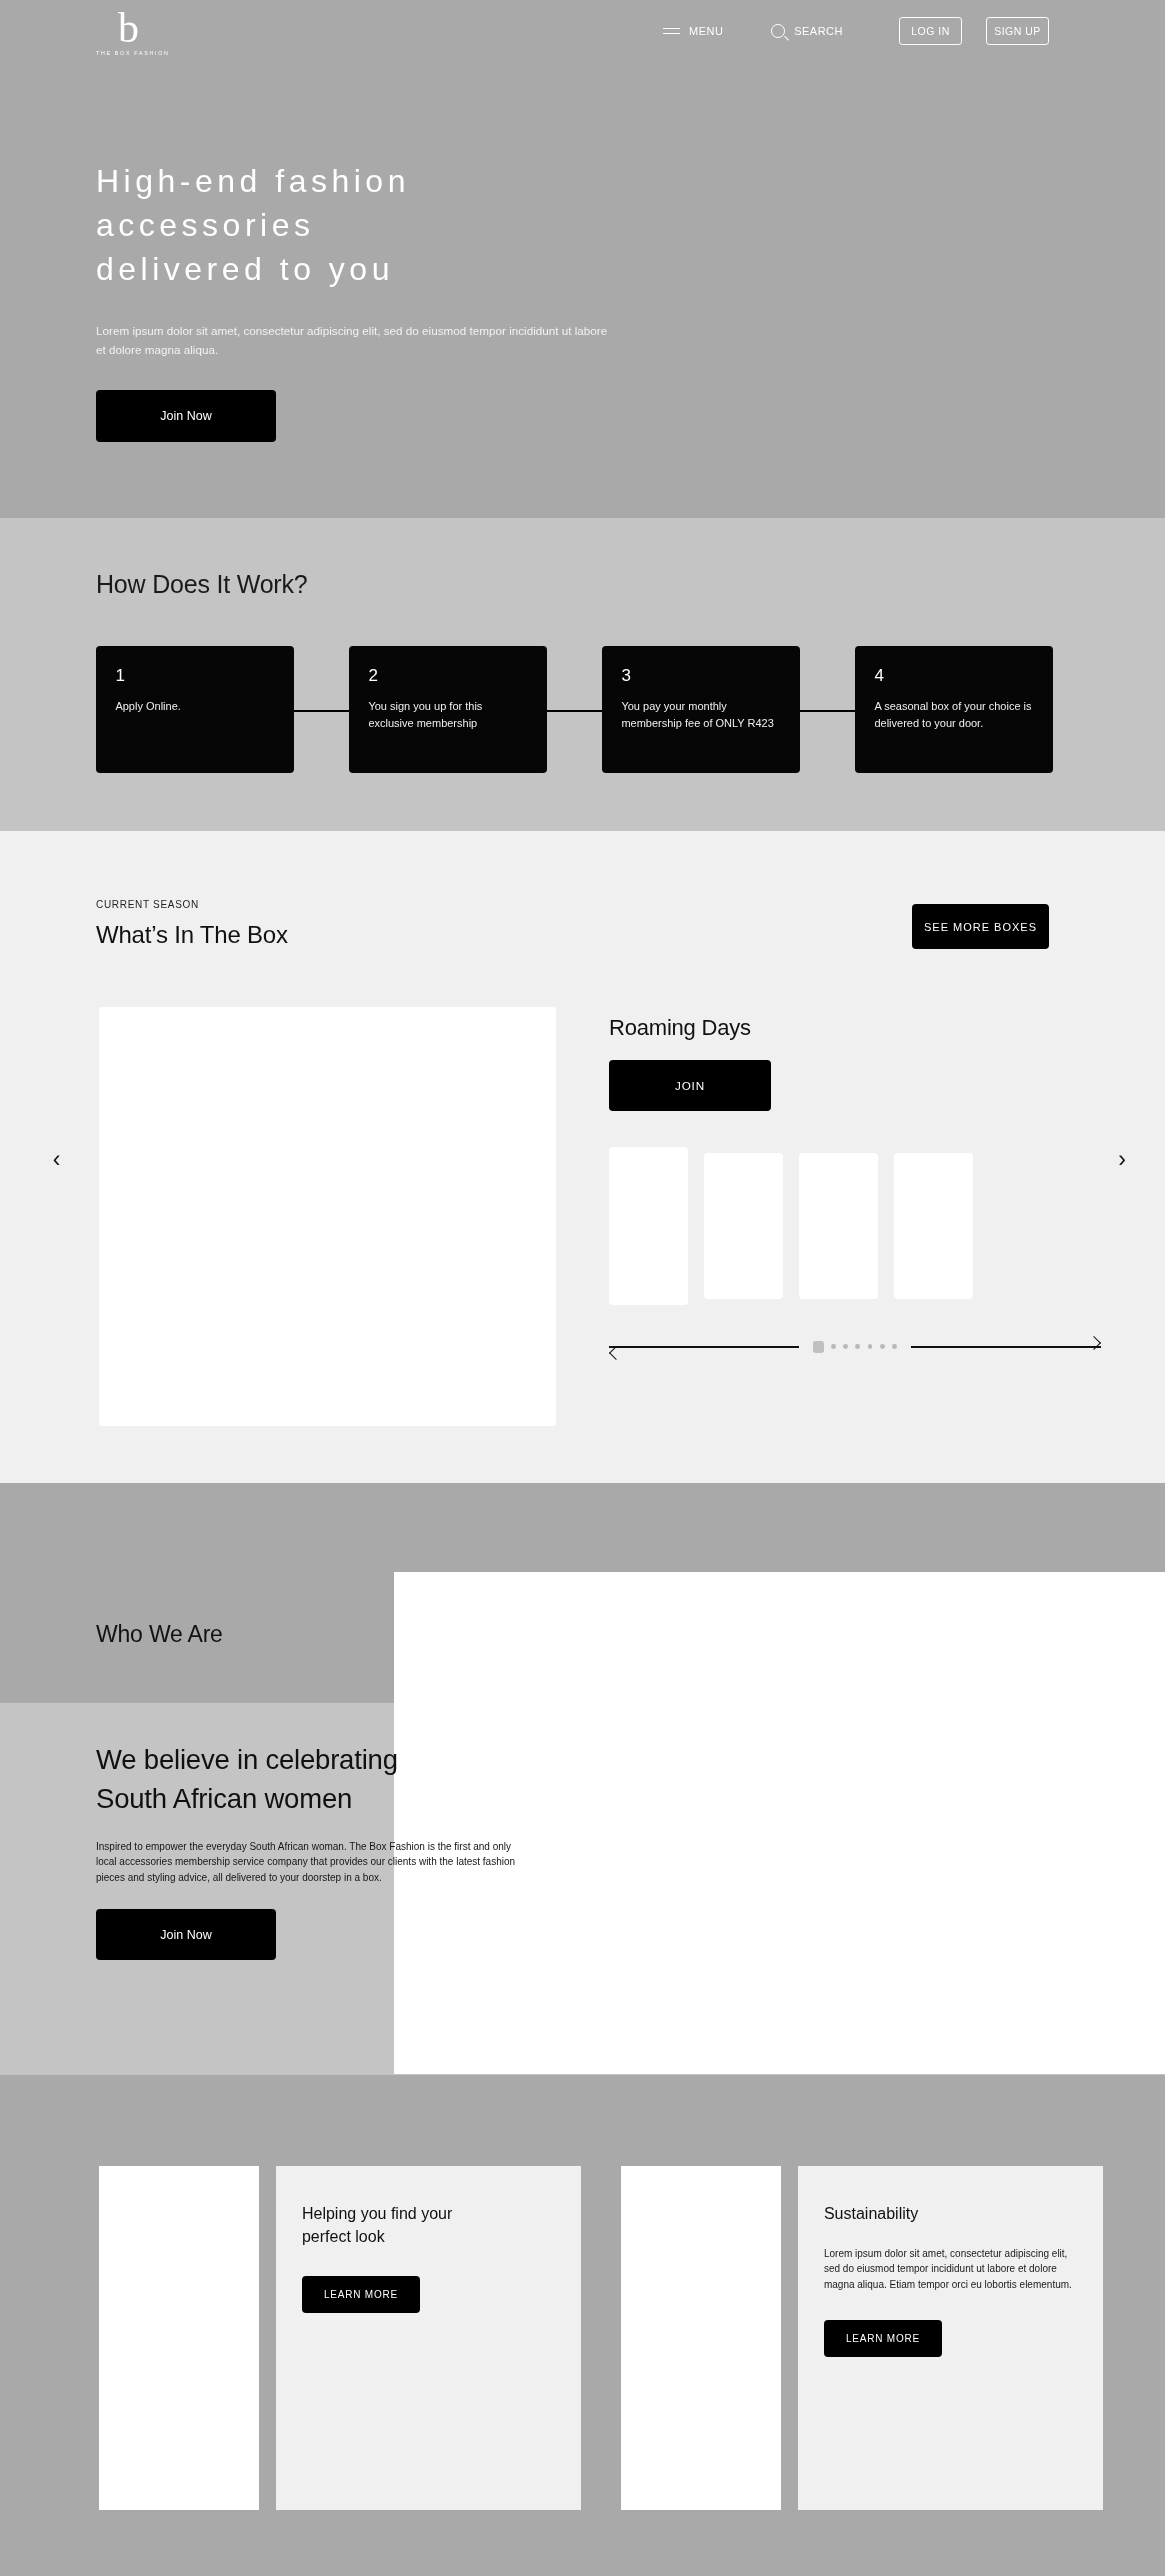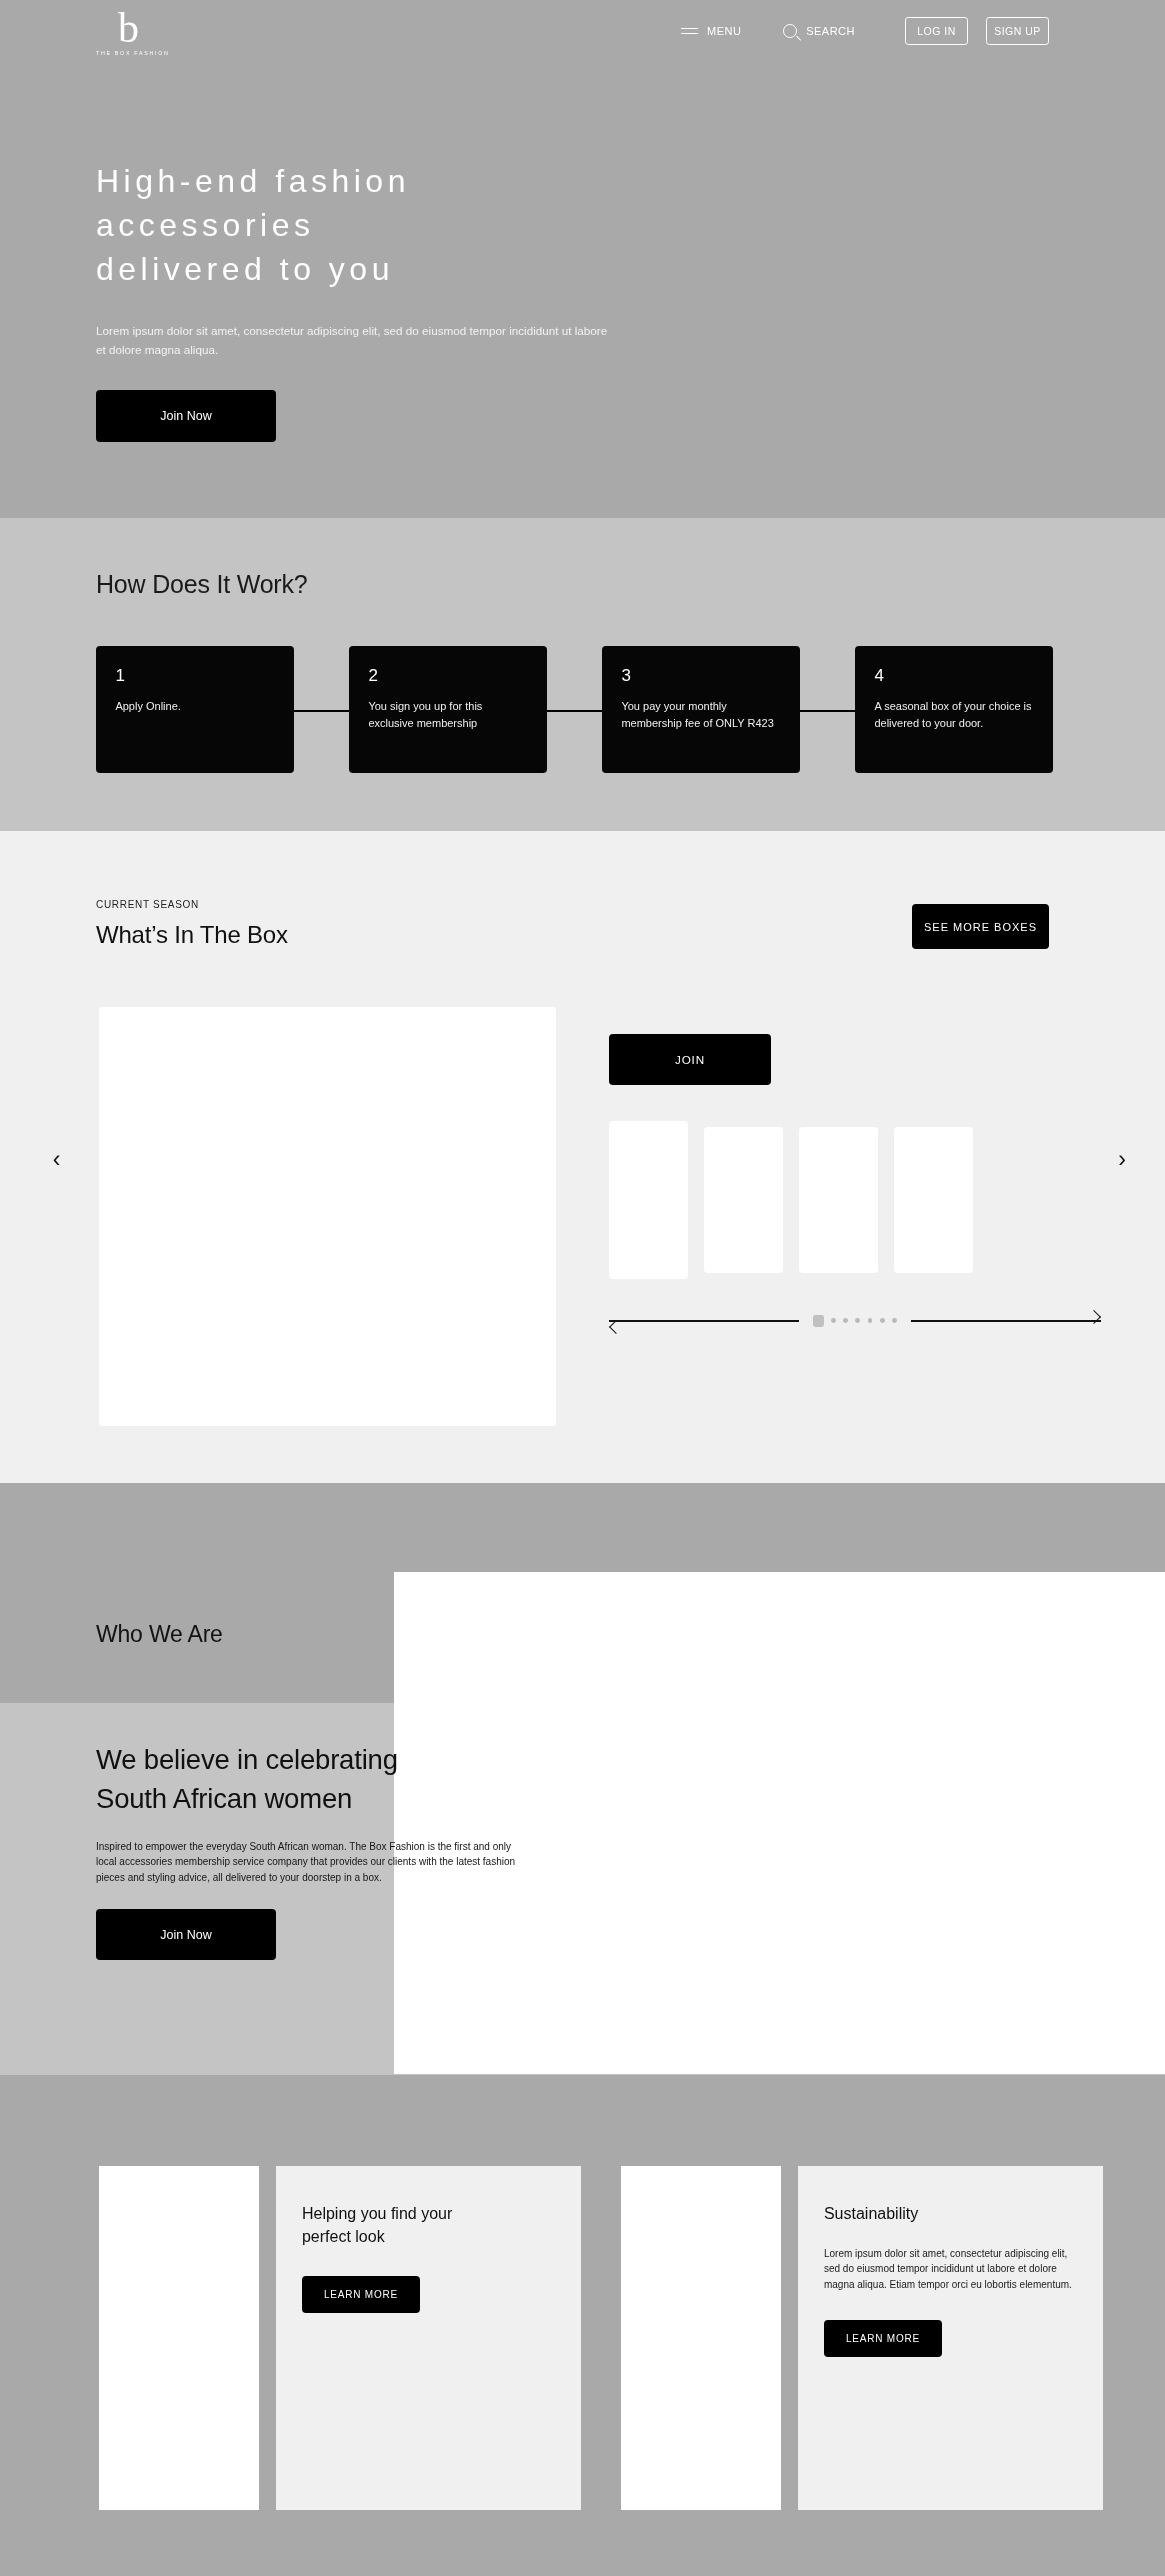--- a/index.html
+++ b/index.html
@@ -30,21 +30,21 @@
     font-family:"Liberation Serif", "DejaVu Serif", serif;
     font-size:42px; line-height:42px; font-weight:400;
     letter-spacing:0; display:block; margin-bottom:1.6px;
   }
   .logo-sub {
     font-size:5.3px; letter-spacing:1.7px; font-weight:400;
     white-space:nowrap; display:block;
   }
   .nav-right {
     position:absolute; right:117px; top:0; height:62px;
-    display:flex; align-items:center; gap:10px;
+    display:flex; align-items:center; gap:16px;
   }
   .nav-item {
     display:flex; align-items:center; gap:9px;
     color:#ffffff; font-size:11px; letter-spacing:0.5px;
     margin-right:32px; cursor:pointer; background:none; border:none;
     font-family:inherit;
   }
   .burger { display:flex; flex-direction:column; gap:3.2px; width:17px; }
   .burger span { display:block; height:1.3px; background:#ffffff; width:100%; }
   .mag {
@@ -285,20 +285,21 @@
       </div>
       <button class="btn-dark see-more">SEE MORE BOXES</button>
     </div>
 
     <div class="carousel">
       <button class="car-arrow left">‹</button>
 
       <div class="hero-shot"></div>
 
       <div class="car-detail">
+        <h3 class="prod-title">Roaming Days</h3>
         <button class="btn-dark join-btn">JOIN</button>
 
         <div class="thumbs">
           <div class="thumb active"></div>
           <div class="thumb"></div>
           <div class="thumb"></div>
           <div class="thumb"></div>
         </div>
 
         <div class="pager">

